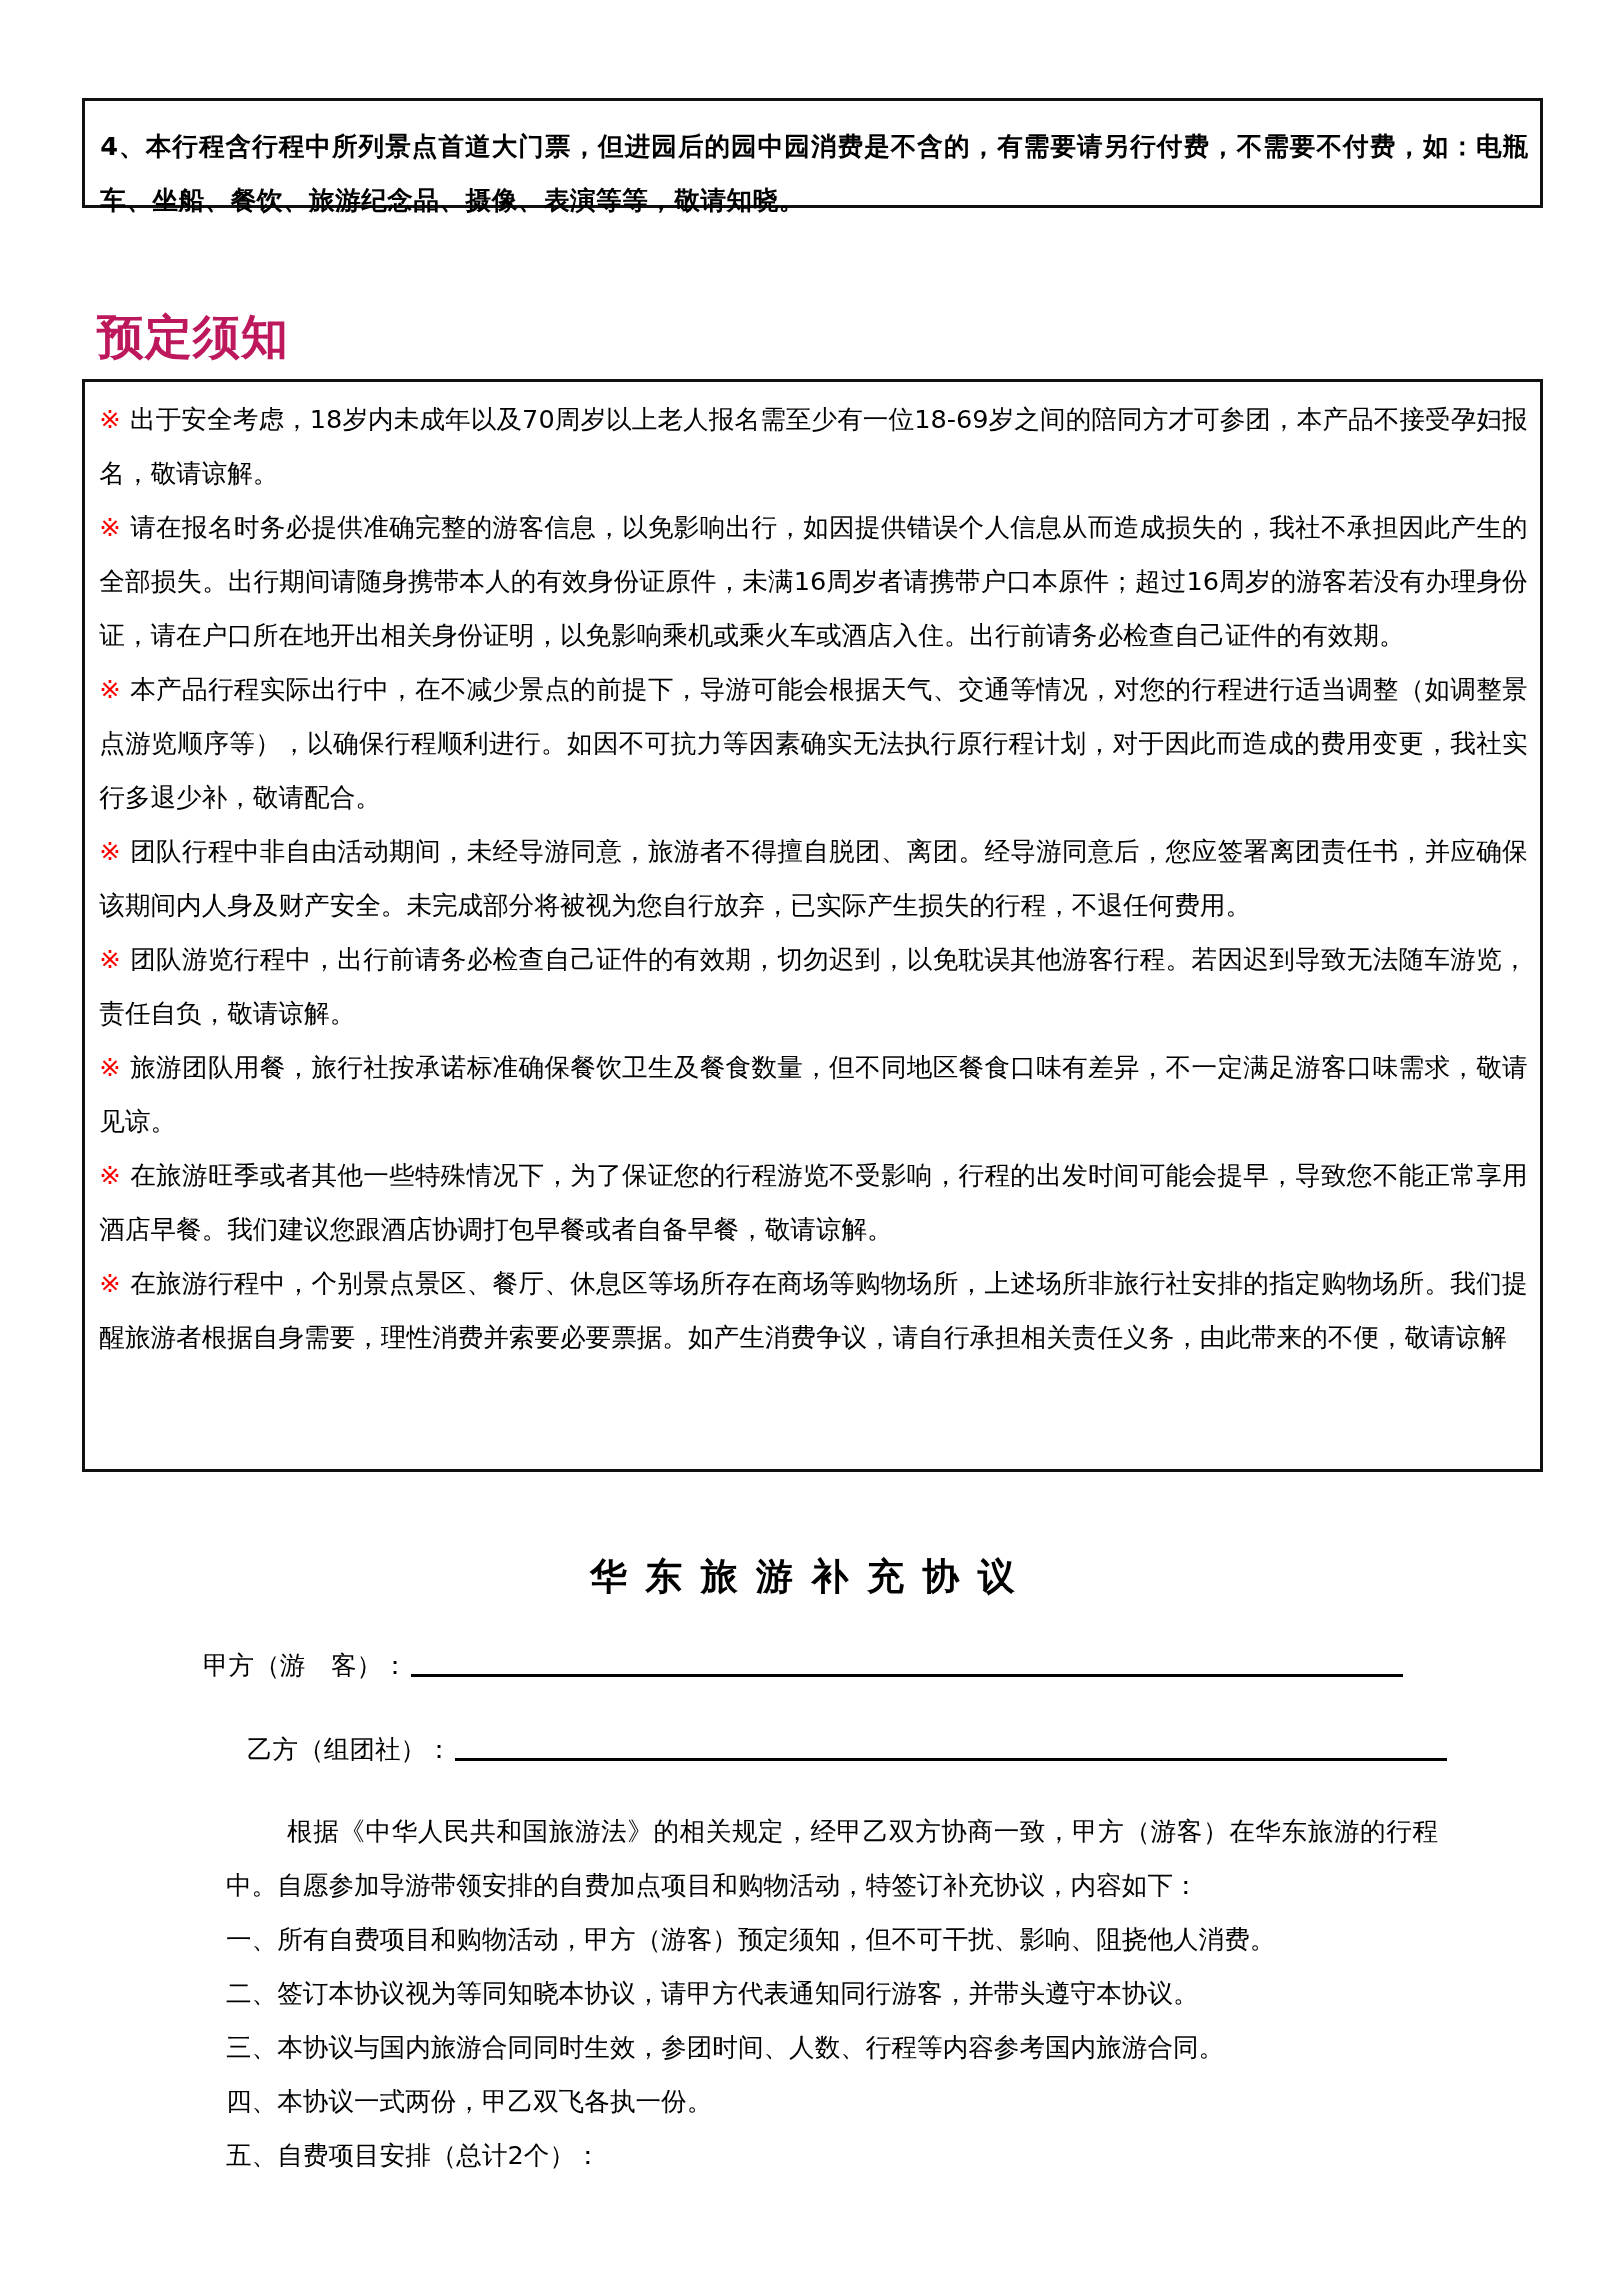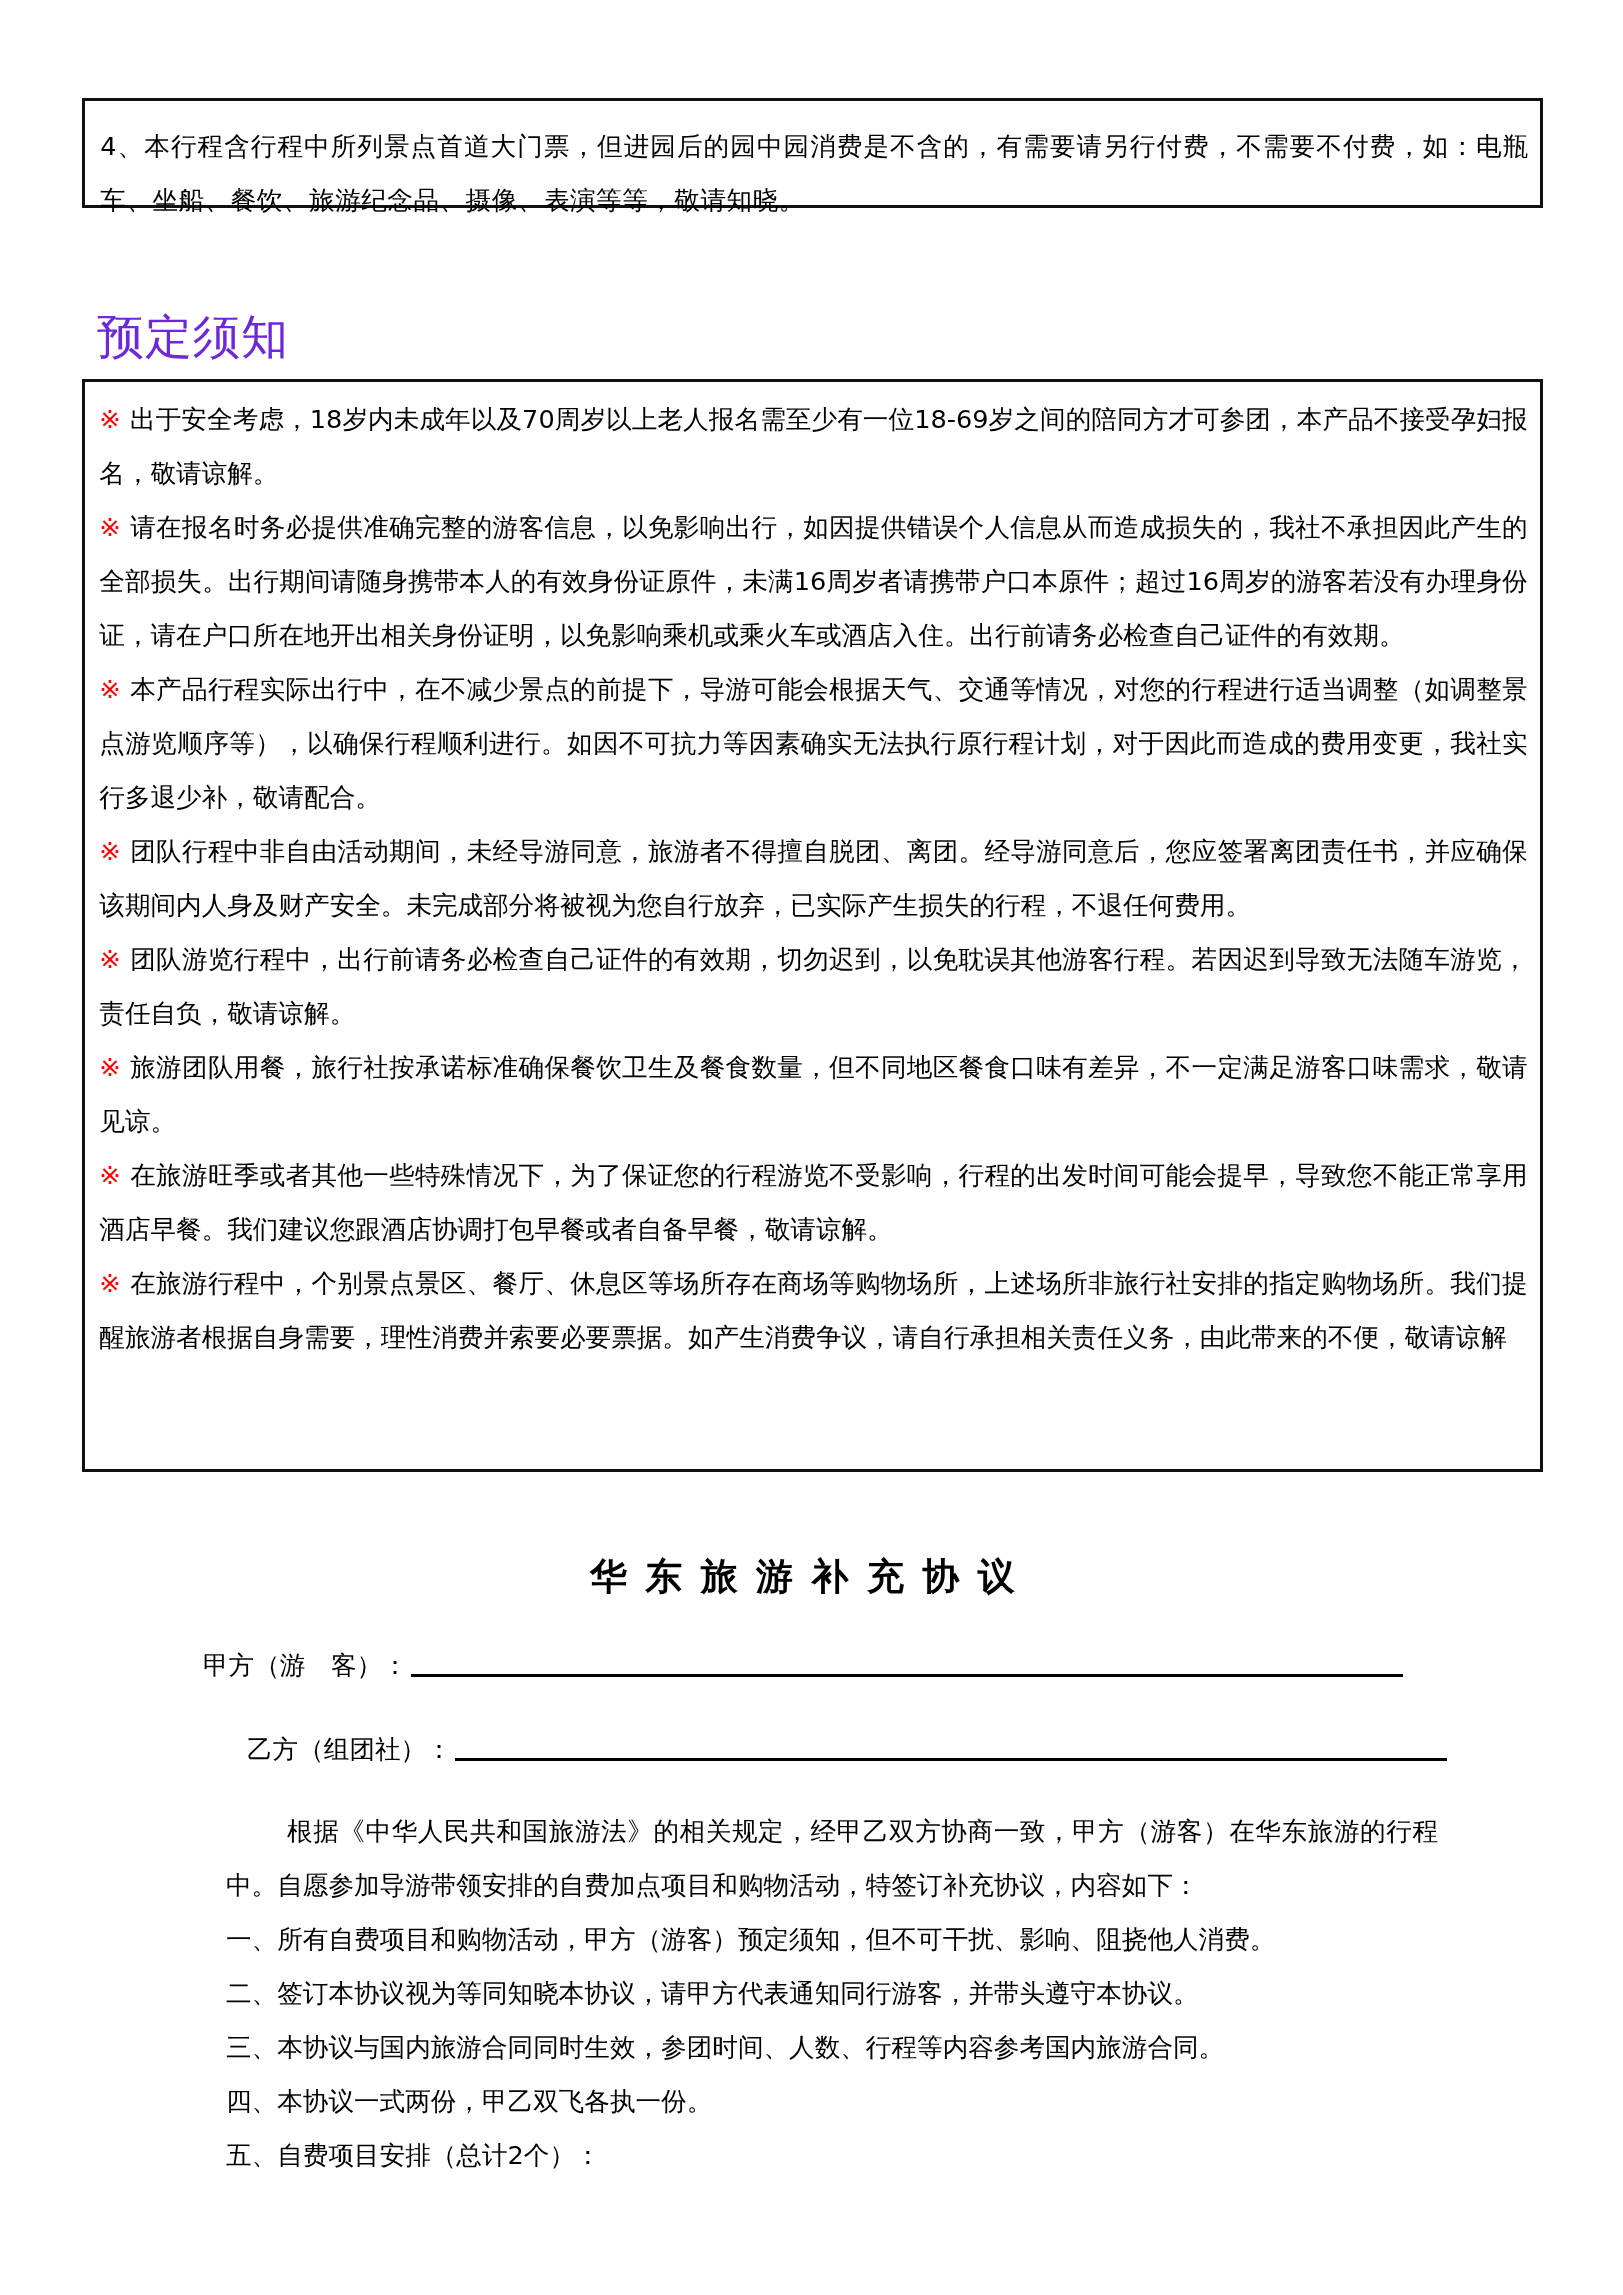--- a/index.html
+++ b/index.html
@@ -10,26 +10,26 @@
   }
   .box {
     position: absolute; left: 82px; width: 1455px;
     border: 3.1px solid #111111; box-sizing: content-box;
   }
   #box-included {
     top: 98px; height: 104px;
   }
   #box-included .text {
     position: absolute; left: 15.3px; right: 11.2px; top: 18.4px;
-    font-weight: normal; font-size: 25.6px; line-height: 54px;
+    font-weight: bold; font-size: 25.6px; line-height: 54px;
     letter-spacing: 0.5px; text-align: justify;
   }
   #booking-title {
     position: absolute; left: 97px; top: 309px;
-    font-size: 47px; font-weight: normal; color: #6d28d9; letter-spacing: 1px;
+    font-size: 47px; font-weight: bold; color: #be185d; letter-spacing: 1px;
     line-height: 56px;
   }
   #box-notice {
     top: 379px; height: 1087px;
   }
   #box-notice .list {
     position: absolute; left: 14.3px; right: 12.3px; top: 10.2px;
     font-size: 25.6px; line-height: 54px; text-align: justify;
   }
   .notice-item { margin: 0; }

